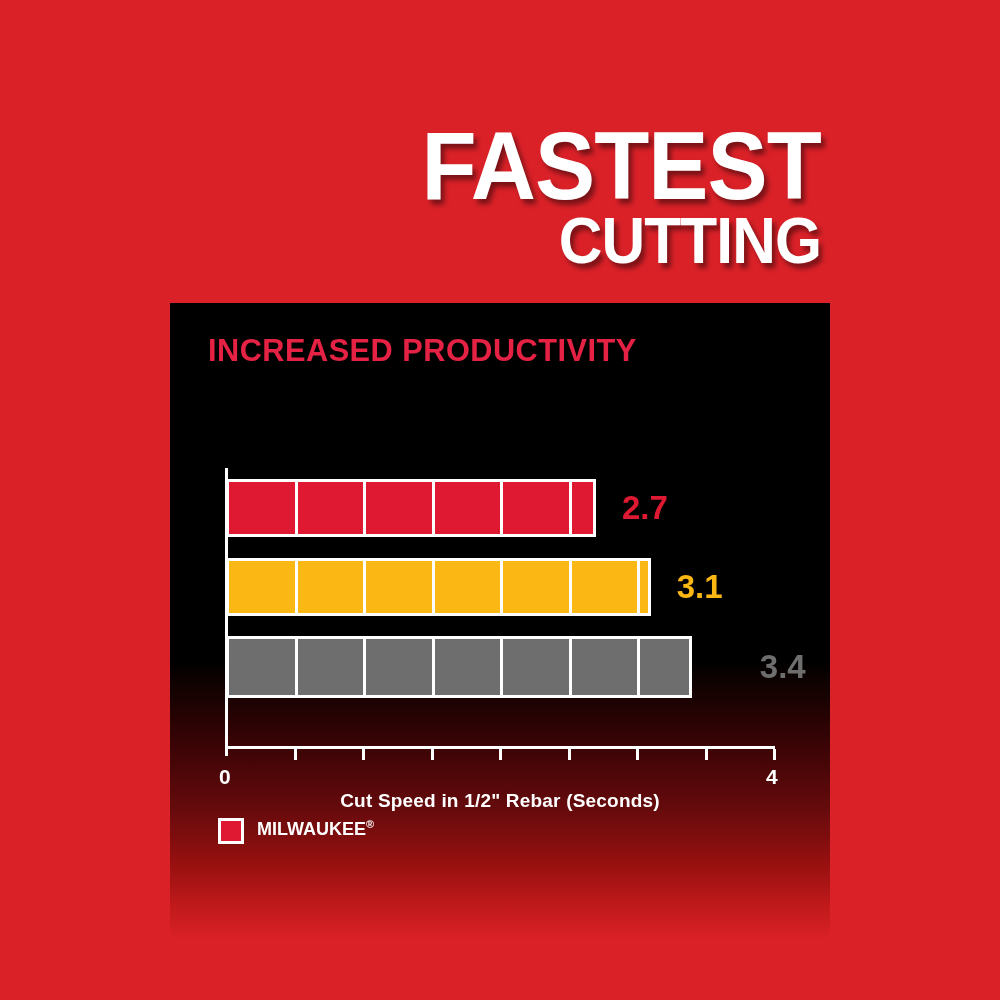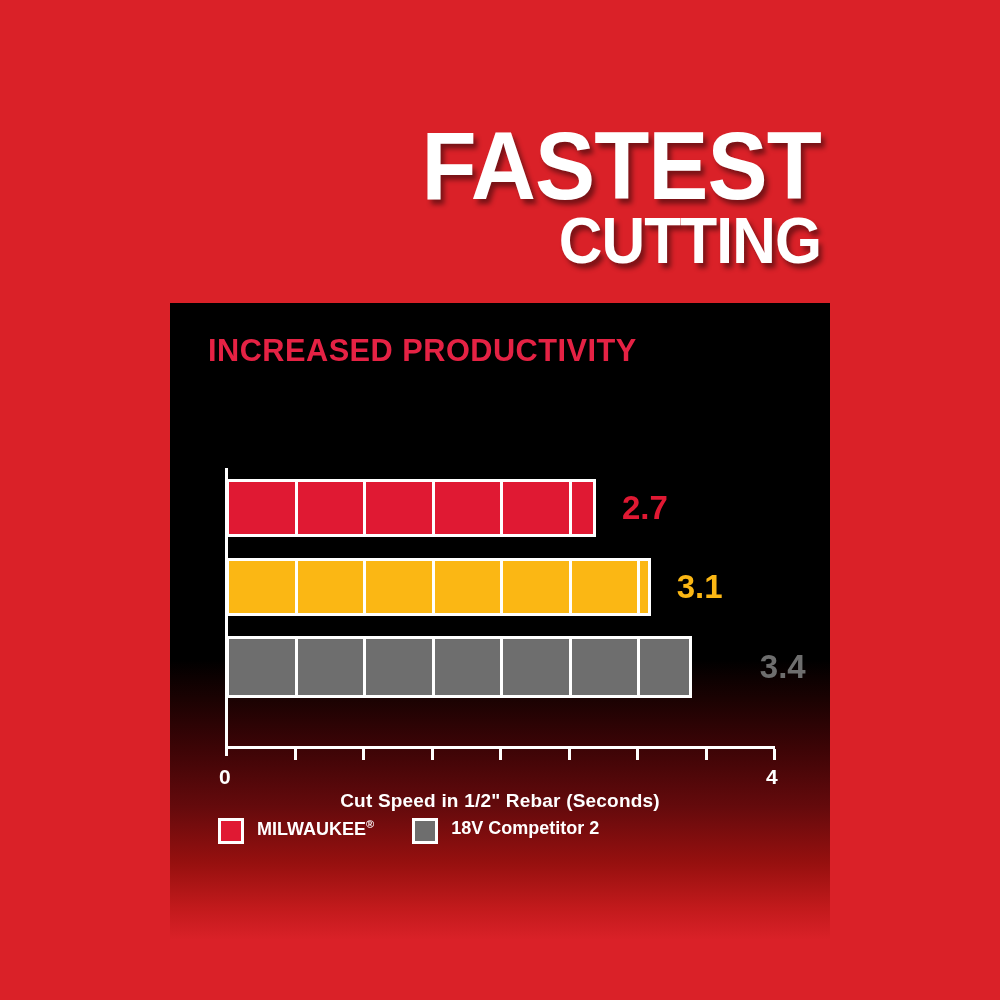--- a/index.html
+++ b/index.html
@@ -247,20 +247,16 @@
         </div>
       </div>
     <div class="axis-end-label" id="x-min-label">0</div>
     <div class="axis-end-label" id="x-max-label">4</div>
     <div id="x-axis-title">Cut Speed in 1/2" Rebar (Seconds)</div>
     <div id="legend">
         <div class="legend-item">
           <div class="legend-swatch" style="background: rgb(224, 25, 51);"></div>
           <div class="legend-label">MILWAUKEE<sup>®</sup></div>
         </div>
-        <div class="legend-item">
-          <div class="legend-swatch" style="background: rgb(110, 110, 110);"></div>
-          <div class="legend-label">18V Competitor 2</div>
-        </div>
       </div>
   </div>
 
 </div>
 
 </body></html>

